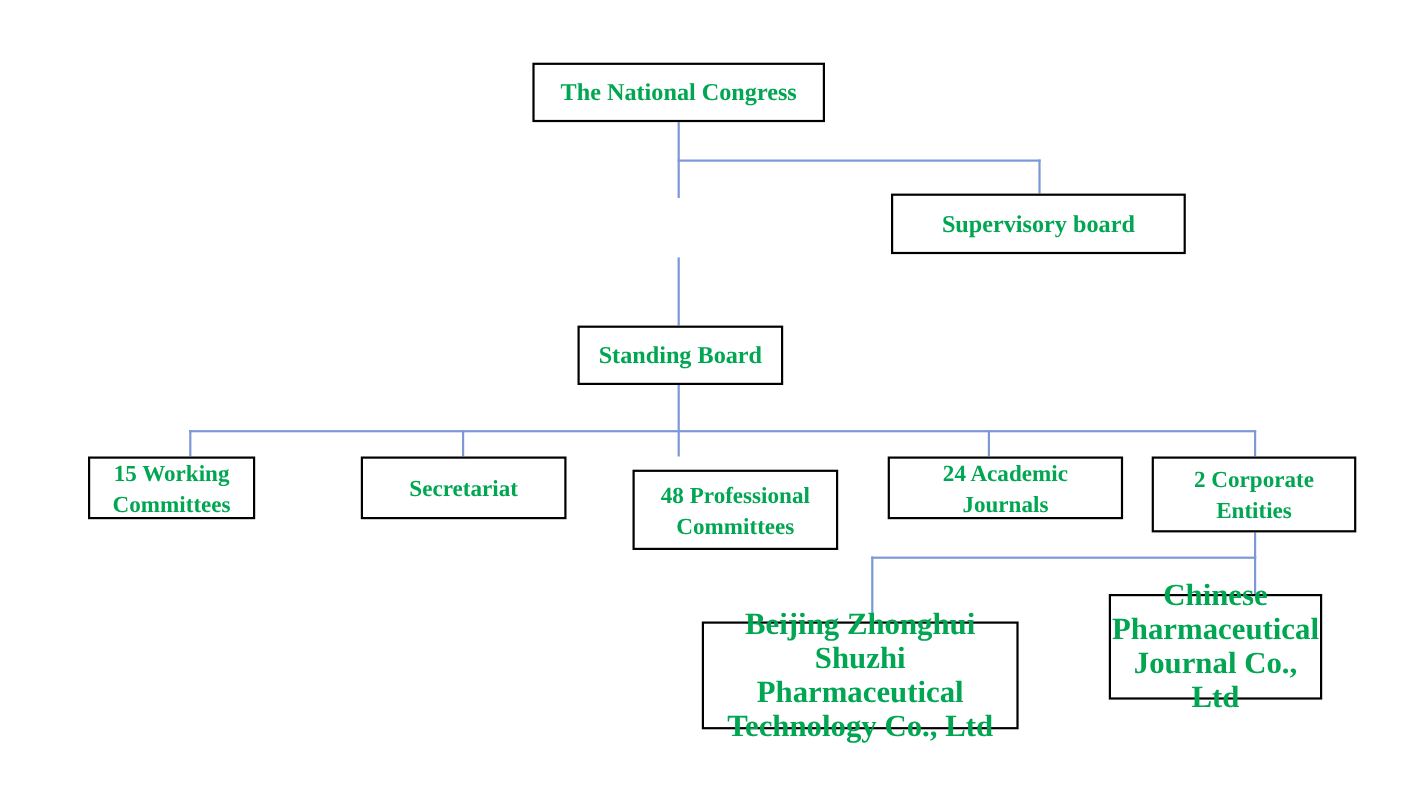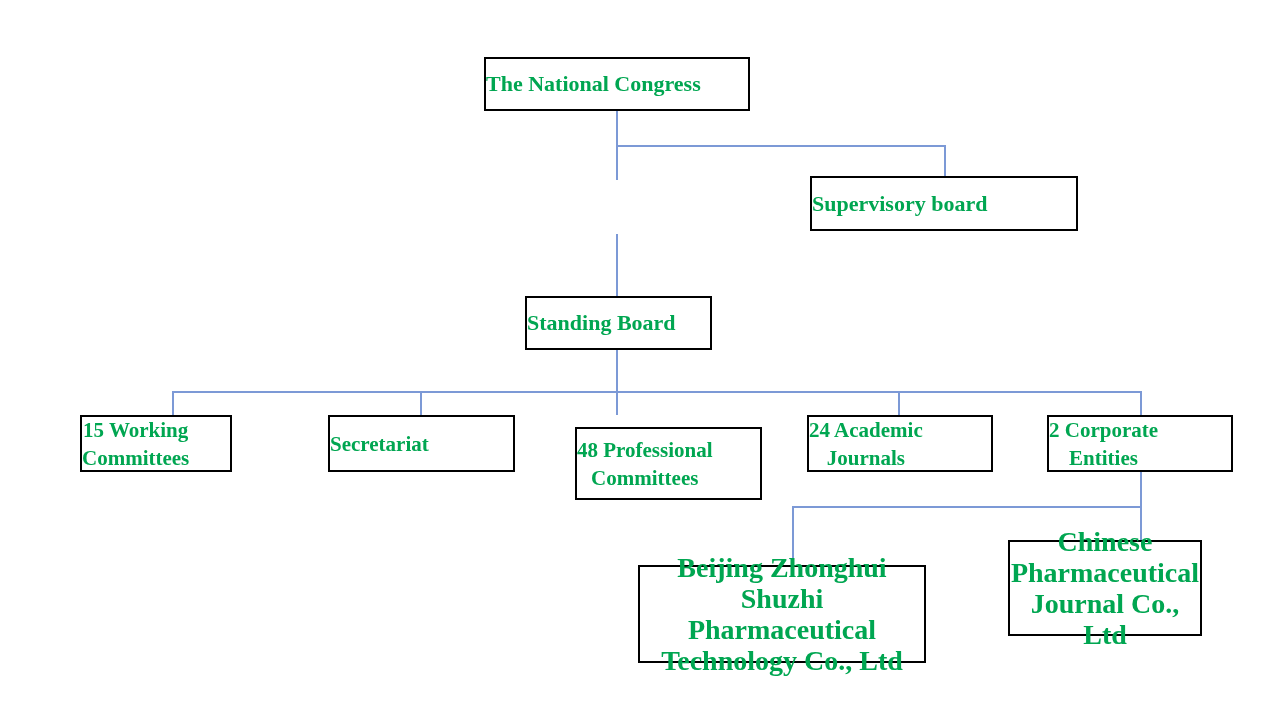--- a/index.html
+++ b/index.html
@@ -20,20 +20,21 @@
     position:absolute;
     background:var(--blue);
   }
   .node{
     position:absolute;
     box-sizing:border-box;
     background:#fff;
     border:2px solid var(--border);
     display:flex;
     align-items:center;
+    justify-content:center;
     text-align:center;
     z-index:2;
     font-family:Liberation Serif, serif;
   }
   .node .label{
     color:var(--green);
     font-weight:bold;
     font-size:22px;
     line-height:28px;
     white-space:pre-line;
@@ -81,26 +82,26 @@
 
   <div class="node small" style="left:328px;top:415px;width:187px;height:57px">
     <span class="label">Secretariat</span>
   </div>
 
   <div class="node small" style="left:575px;top:427px;width:187px;height:73px">
     <span class="label">48 Professional
 Committees</span>
   </div>
 
-  <div class="node small" style="left:807px;top:415px;width:186px;height:57px">
+  <div class="node small" style="left:807px;top:415px;width:214px;height:57px">
     <span class="label">24 Academic
 Journals</span>
   </div>
 
-  <div class="node small" style="left:1047px;top:415px;width:186px;height:57px">
+  <div class="node small" style="left:1047px;top:415px;width:186px;height:69px">
     <span class="label">2 Corporate
 Entities</span>
   </div>
 
   <div class="node company" style="left:638px;top:565px;width:288px;height:98px">
     <span class="label">Beijing Zhonghui Shuzhi
 Pharmaceutical
 Technology Co., Ltd</span>
   </div>
 

